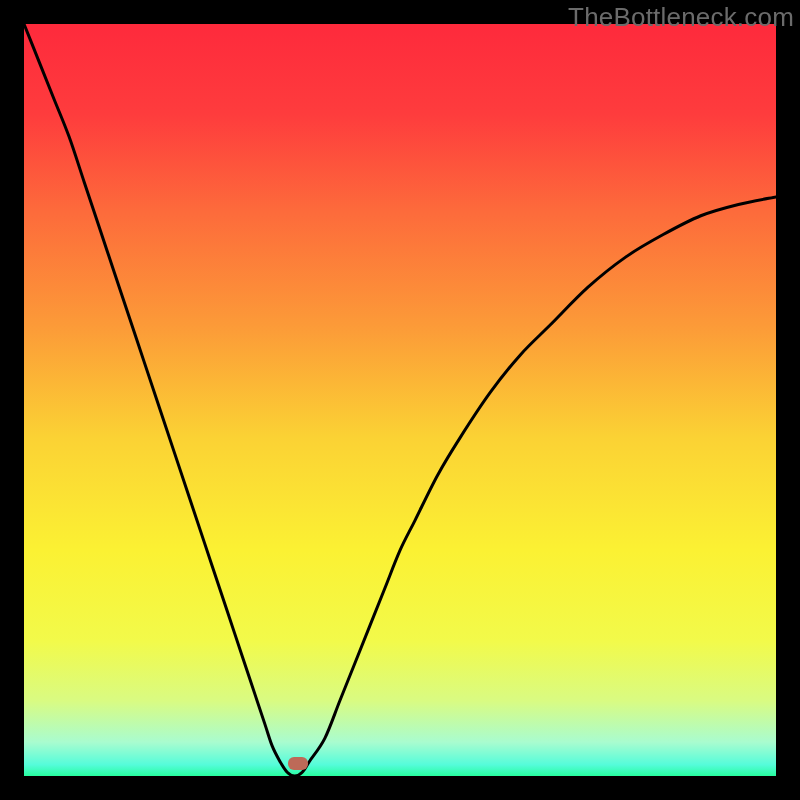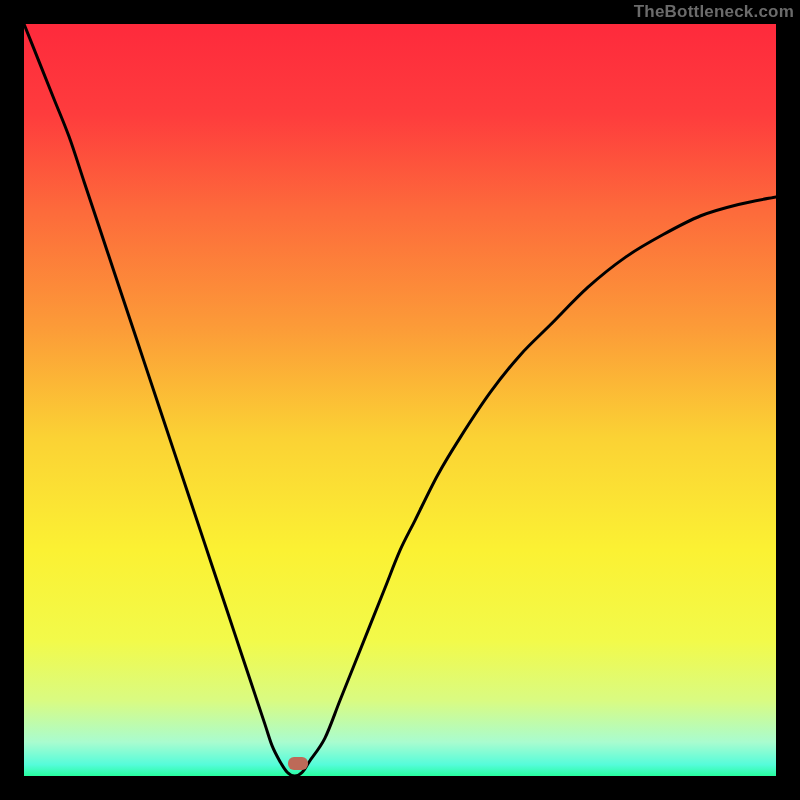--- a/index.html
+++ b/index.html
@@ -30,22 +30,22 @@
   svg.plot {
     display: block;
     width: 752px;
     height: 752px;
   }
   .watermark {
     position: absolute;
     top: 2px;
     right: 6px;
     color: #6b6b6b;
-    font-size: 17px;
-    font-weight: 700;
+    font-size: 26px;
+    font-weight: 400;
     letter-spacing: 0.2px;
   }
   .marker {
     position: absolute;
     width: 20px;
     height: 13px;
     border-radius: 6px;
     background: #bd6a58;
   }
 </style>

